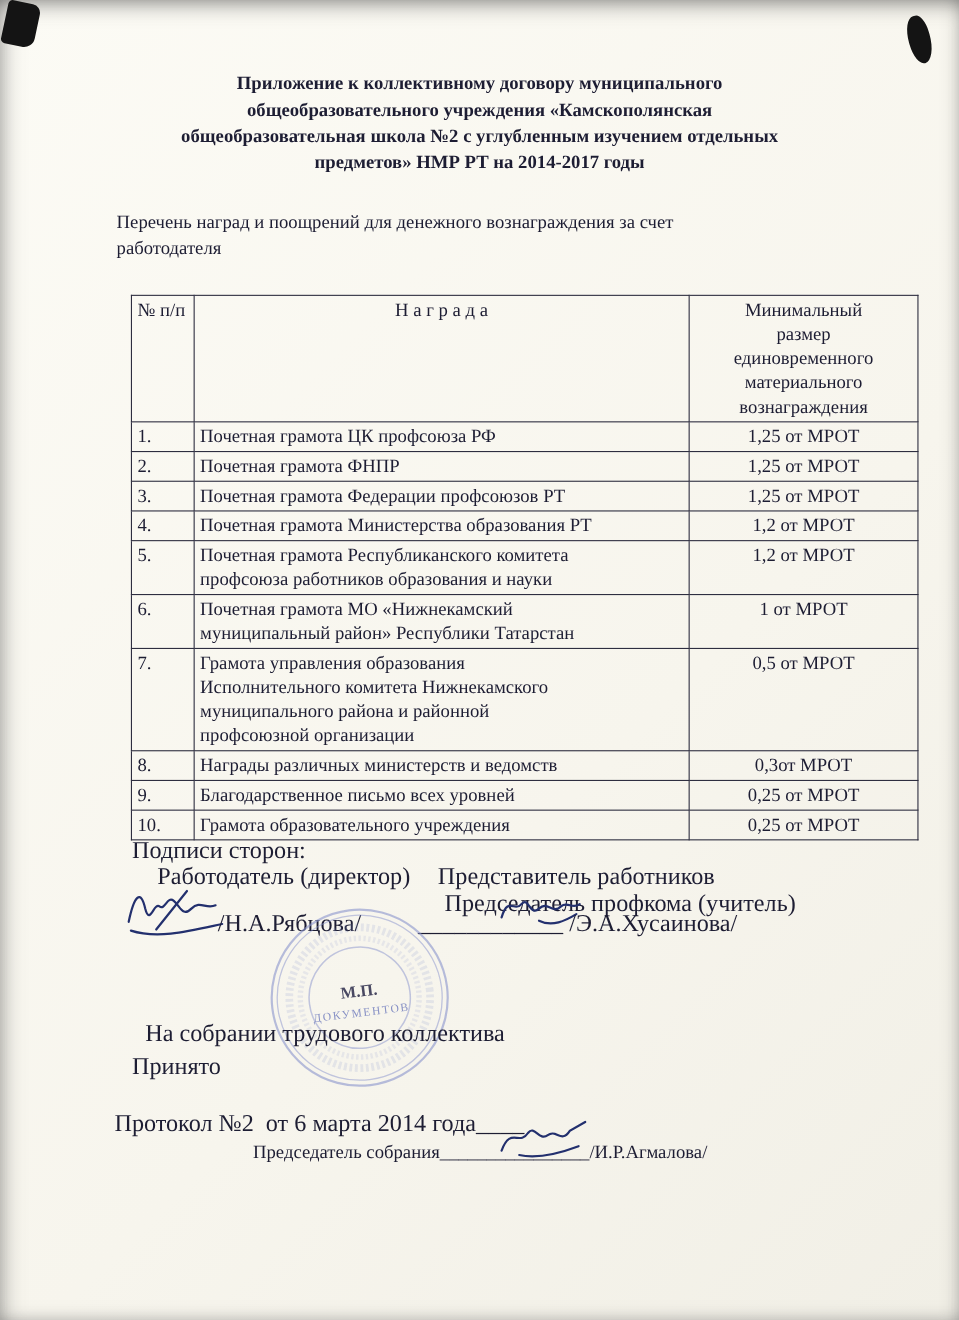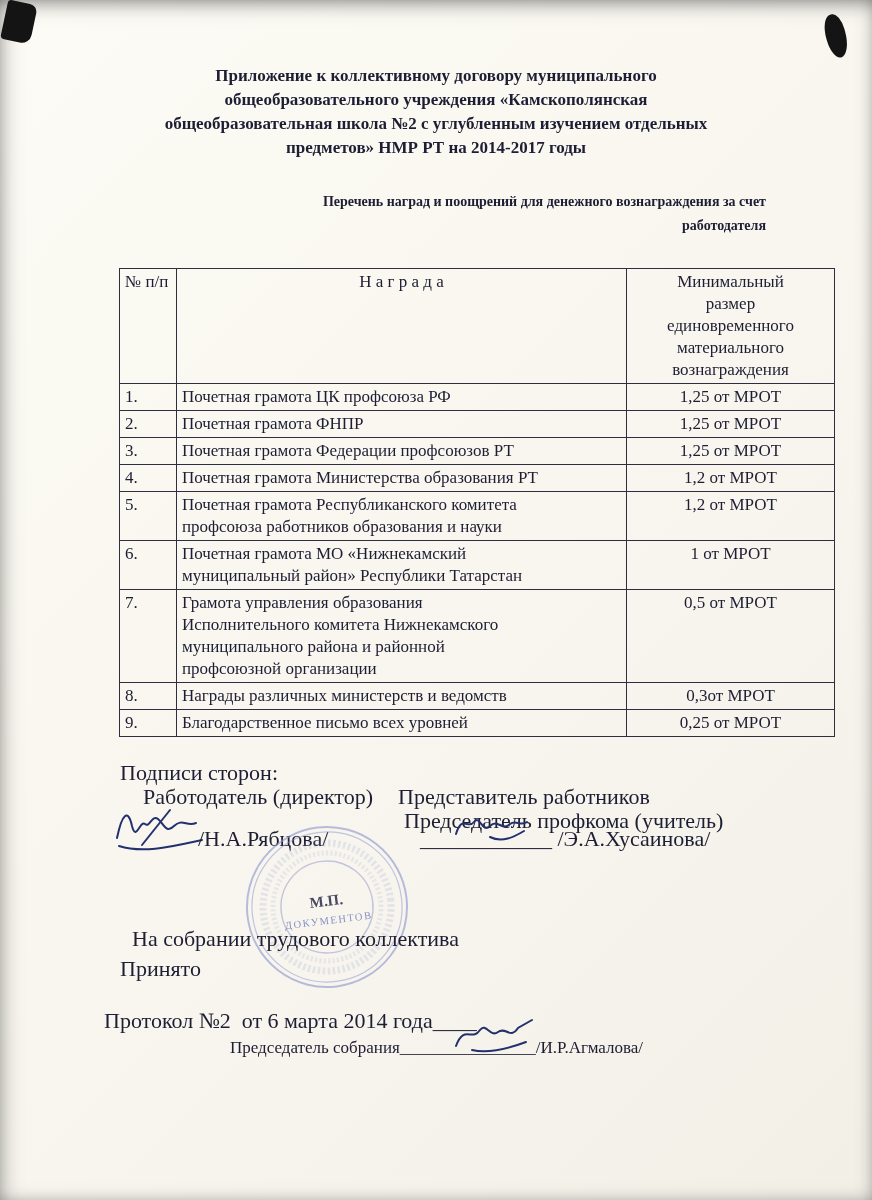--- a/index.html
+++ b/index.html
@@ -21,22 +21,22 @@
   .artifact { position: absolute; background: #141414; }
   .artifact.tl { left: 4px; top: 2px; width: 30px; height: 40px; transform: rotate(12deg); border-radius: 4px 8px 10px 4px; }
   .artifact.tr { left: 826px; top: 14px; width: 20px; height: 44px; transform: rotate(-16deg); border-radius: 50% 40% 55% 45%; }
   .title {
     position: absolute; left: 106px; top: 64px; width: 660px;
     font-size: 17px; font-weight: bold; line-height: 24px;
     text-align: center; white-space: pre-line;
   }
   .subtitle {
     position: absolute; left: 106px; top: 190px; width: 660px;
-    font-size: 14px; font-weight: bold; line-height: 24px;
-    text-align: right; white-space: pre-line;
+    font-size: 17px; font-weight: normal; line-height: 24px;
+    text-align: left; white-space: pre-line;
   }
   .table-wrap { position: absolute; left: 119px; top: 268px; width: 716px; }
   table.awards { border-collapse: collapse; width: 100%; font-size: 17px; line-height: 22px; }
   table.awards th, table.awards td {
     border: 1.6px solid #2e2e40;
     vertical-align: top;
     padding: 2px 5px;
     font-weight: normal;
   }
   .col-num   { width: 44px;  text-align: left; }
@@ -123,41 +123,46 @@
         <tr>
           <td class="col-num">8.</td>
           <td class="col-award">Награды различных министерств и ведомств</td>
           <td class="col-amount">0,3от МРОТ</td>
         </tr>
         <tr>
           <td class="col-num">9.</td>
           <td class="col-award">Благодарственное письмо всех уровней</td>
           <td class="col-amount">0,25 от МРОТ</td>
         </tr>
+        <tr>
+          <td class="col-num">10.</td>
+          <td class="col-award">Грамота образовательного учреждения</td>
+          <td class="col-amount">0,25 от МРОТ</td>
+        </tr>
       </tbody>
     </table>
   </div>
 
   <div class="line" style="left:120px; top:762px;">Подписи сторон:</div>
   <div class="line" style="left:120px; top:786px;margin-left:23px;">Работодатель (директор)</div>
   <div class="line" style="left:398px; top:786px;">Представитель работников</div>
   <div class="line" style="left:404px; top:810px;">Председатель профкома (учитель)</div>
 
   <svg class="sig" style="left:112px; top:800px;" width="96" height="56" viewBox="0 0 96 56">
     <path d="M5 38 C10 14 16 8 20 26 C24 42 28 20 33 24 C38 28 40 14 46 19 C52 24 54 34 62 26 C70 18 75 27 84 23"></path>
     <path d="M7 46 C32 54 62 46 90 40"></path>
     <path d="M30 45 L58 10"></path>
   </svg>
   <div class="line" style="left:198px; top:828px;">/Н.А.Рябцова/</div>
 
   <svg class="sig" style="left:452px; top:806px;" width="82" height="42" viewBox="0 0 82 42">
     <path d="M4 28 C10 8 16 24 22 16 C28 8 30 28 38 20 C46 12 50 26 58 18 C64 13 68 21 75 16"></path>
     <path d="M38 31 C50 37 62 31 72 25"></path>
   </svg>
-  <div class="line" style="left:420px; top:828px;"><span>____________</span> <span>/Э.А.Хусаинова/</span></div>
+  <div class="line" style="left:380px; top:828px;"><span>____________</span> <span>/Э.А.Хусаинова/</span></div>
 
   <svg class="stamp" width="170" height="170" viewBox="0 0 170 170">
     <circle cx="85" cy="85" r="80" fill="none" stroke="#8a94cd" stroke-width="2" opacity="0.7"></circle>
     <circle cx="85" cy="85" r="75" fill="none" stroke="#8a94cd" stroke-width="1.2" opacity="0.6"></circle>
     <circle cx="85" cy="85" r="46" fill="none" stroke="#8a94cd" stroke-width="1.4" opacity="0.6"></circle>
     <circle cx="85" cy="85" r="64" fill="none" stroke="#8a94cd" stroke-width="7" stroke-dasharray="2.6 2.4" opacity="0.22"></circle>
     <circle cx="85" cy="85" r="54" fill="none" stroke="#8a94cd" stroke-width="5" stroke-dasharray="2.2 2.2" opacity="0.18"></circle>
     <text x="85" y="84" text-anchor="middle" class="stamp-mp" font-size="15" fill="#2b2b4a">М.П.</text>
     <text x="85" y="102" text-anchor="middle" font-size="10.5" letter-spacing="1.5" fill="#7580bf">ДОКУМЕНТОВ</text>
   </svg>

